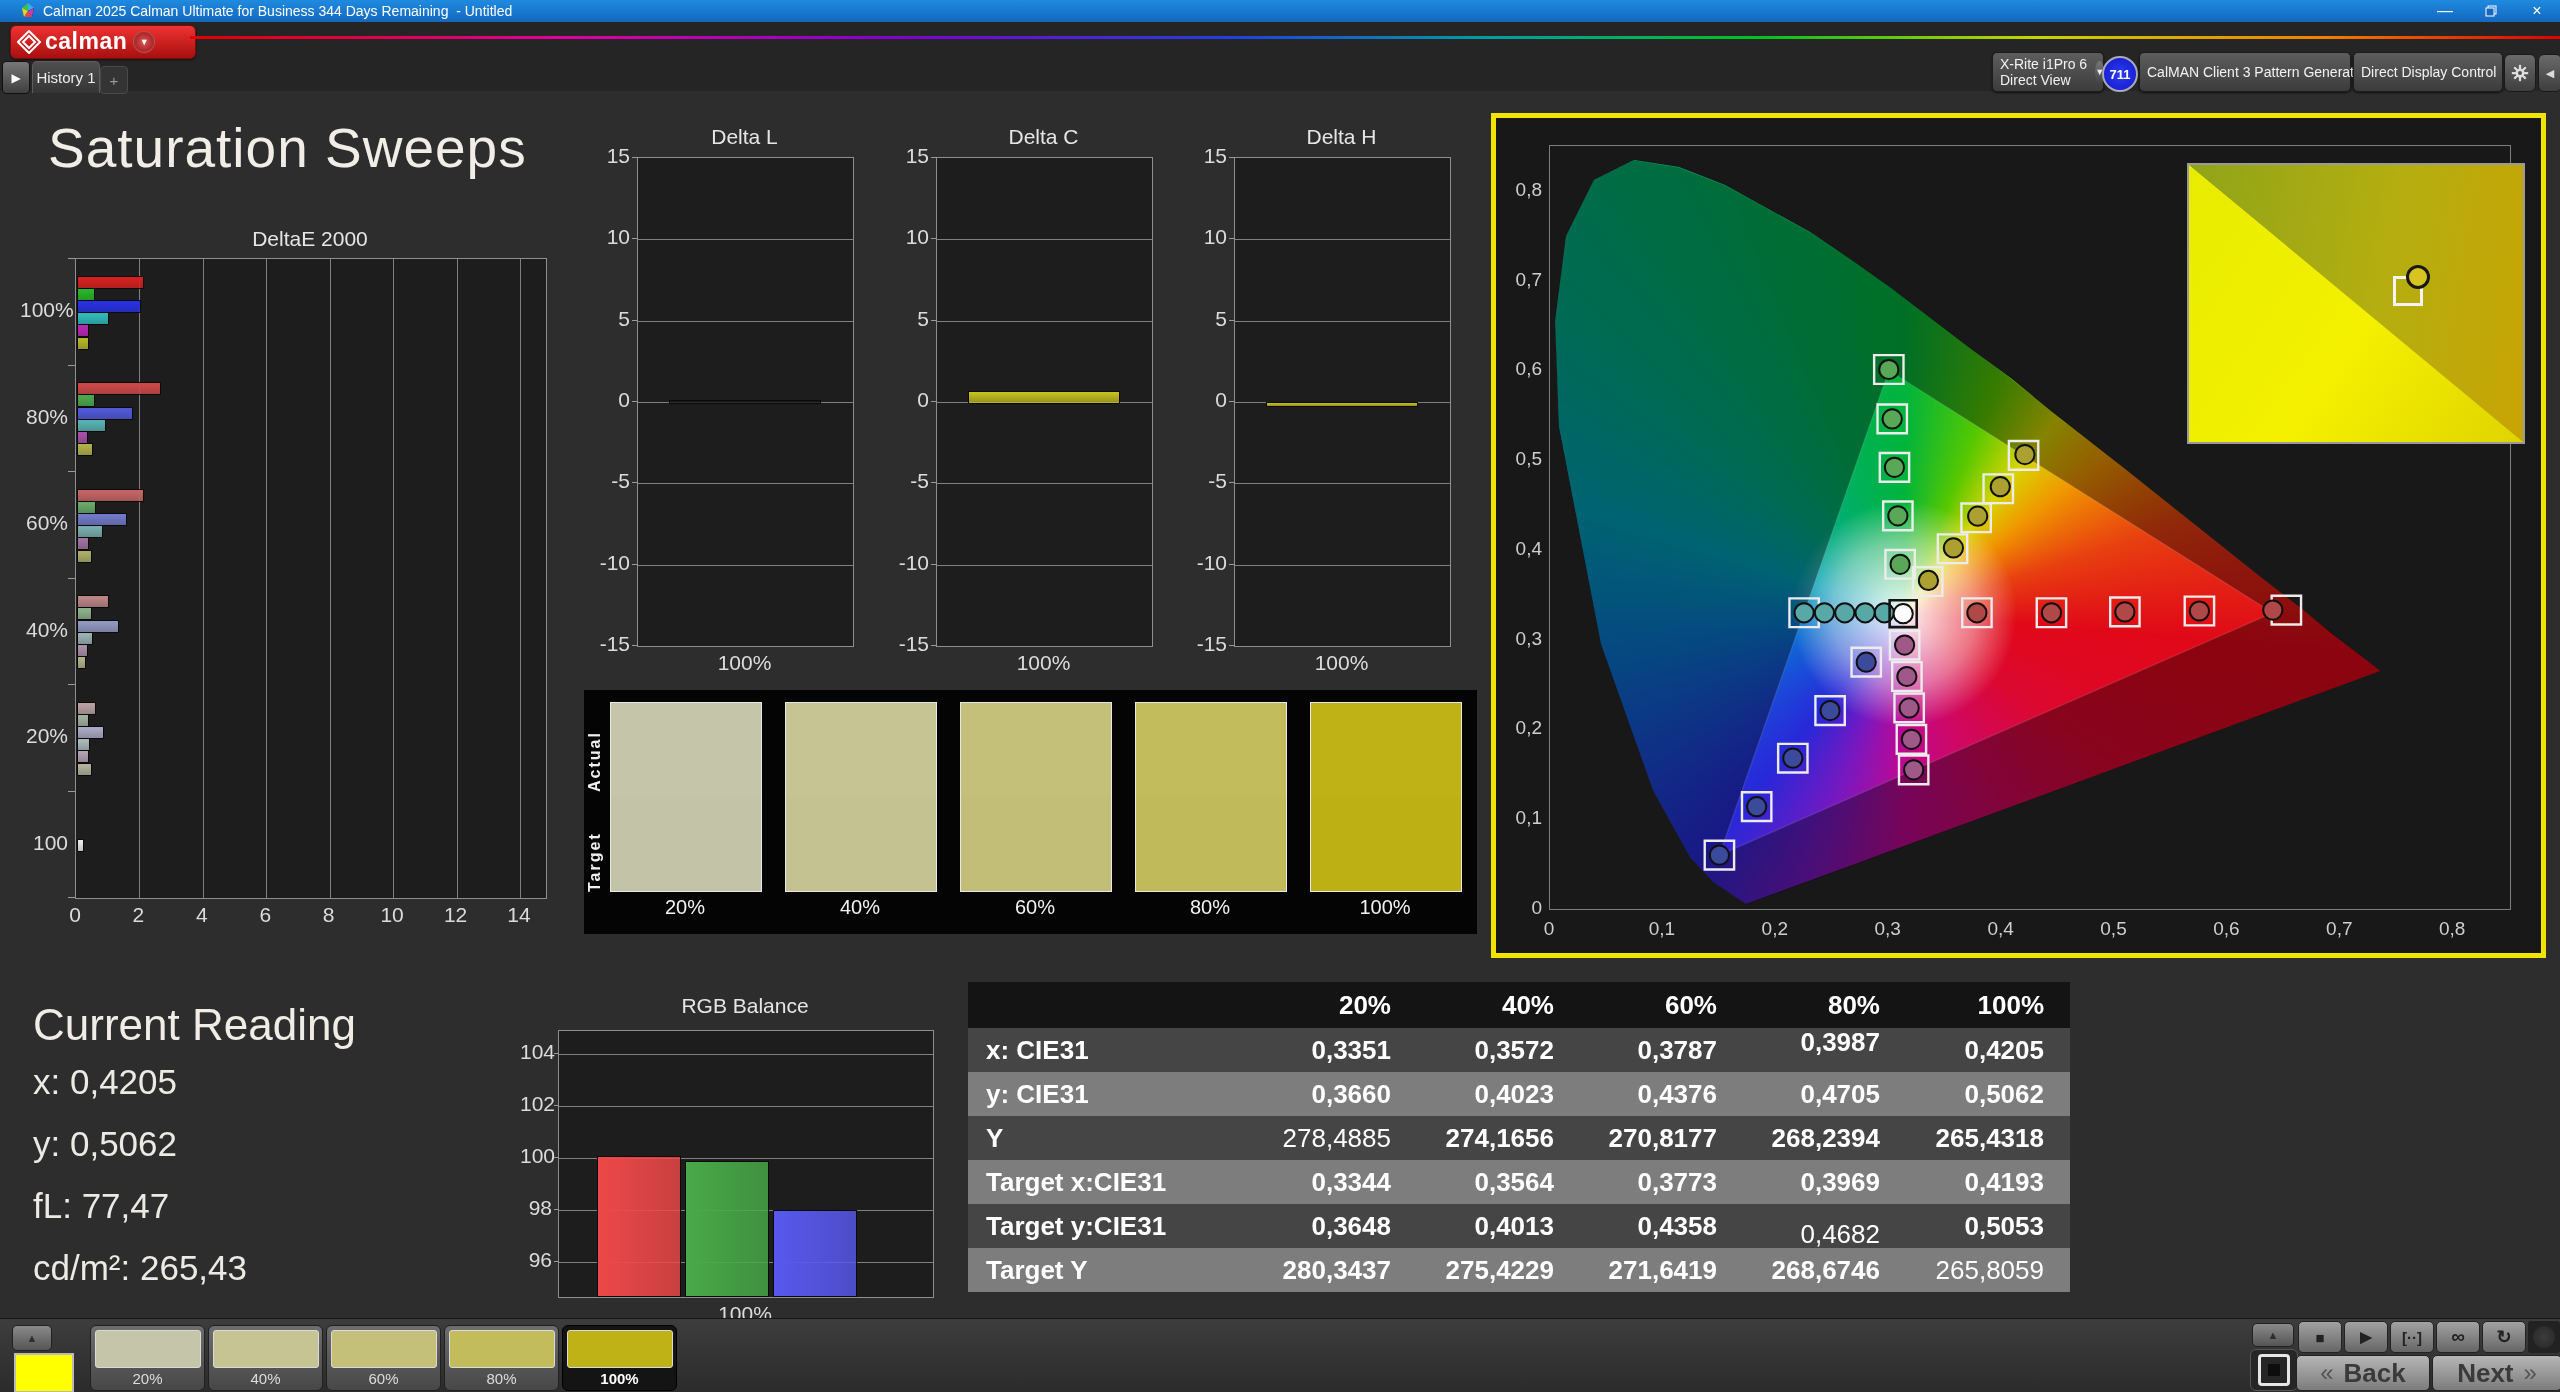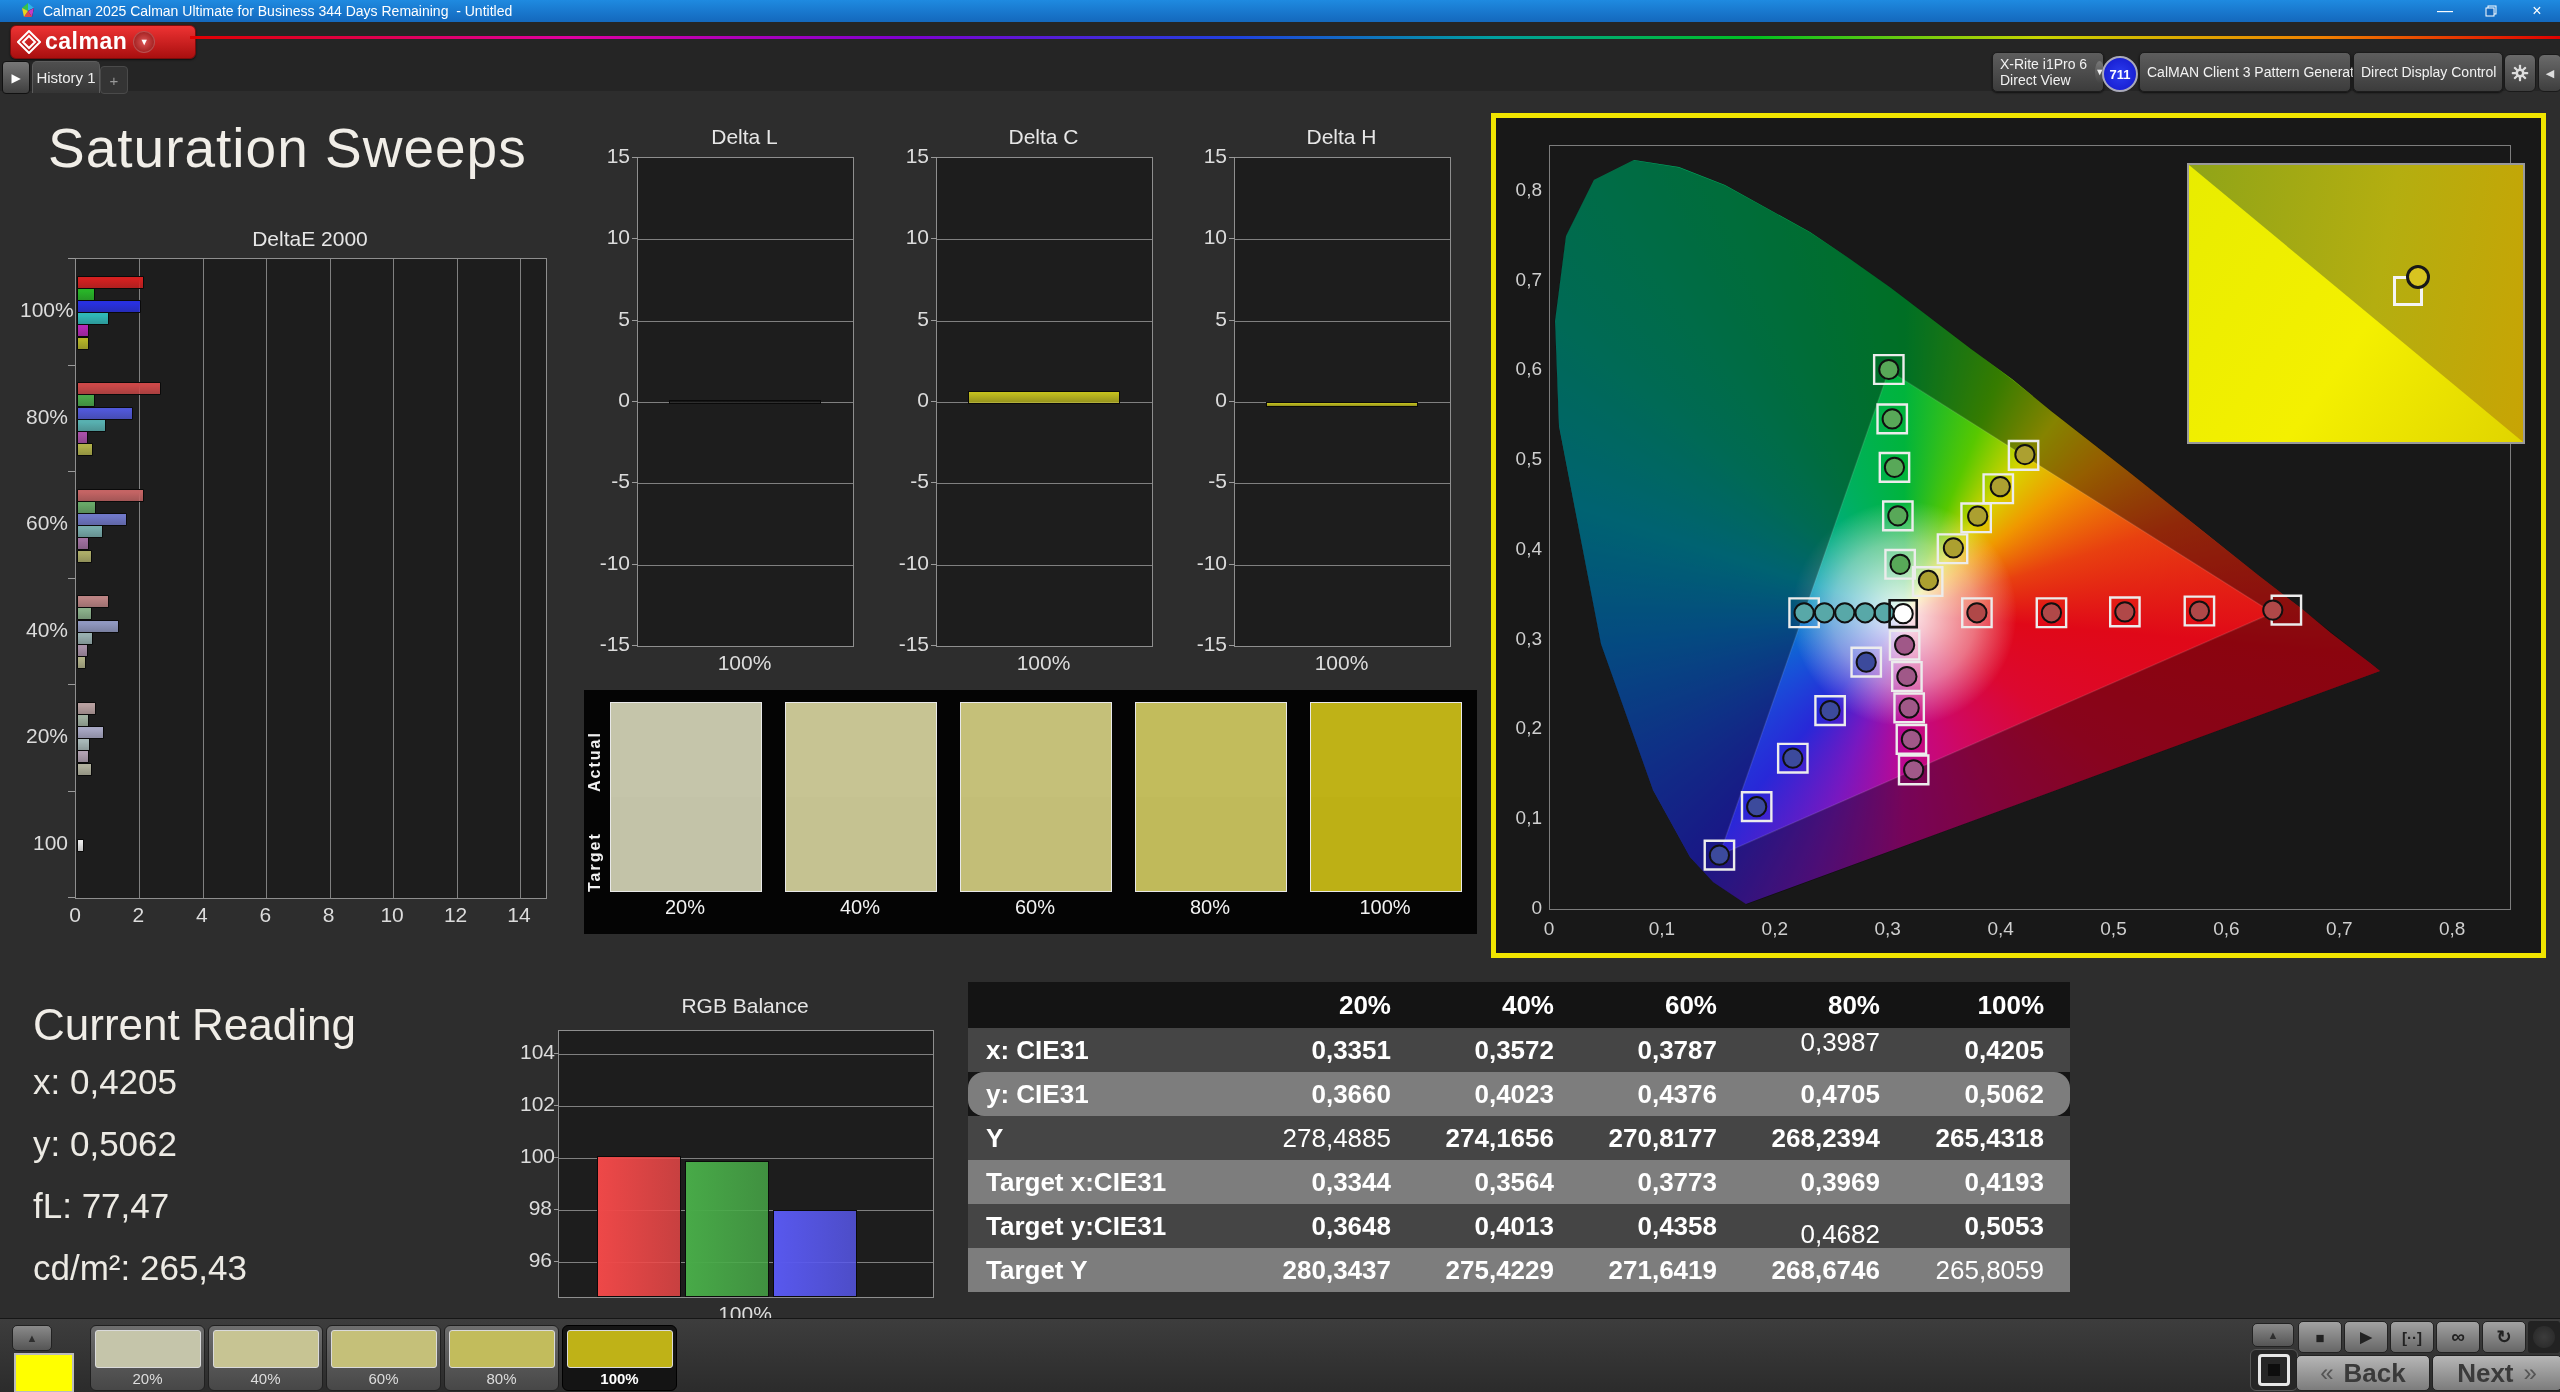--- a/index.html
+++ b/index.html
@@ -508,24 +508,24 @@
       <div class="tcell" style="width: 163px; height: 46px; font-weight: bold;">40%</div>
       <div class="tcell" style="width: 163px; height: 46px; font-weight: bold;">60%</div>
       <div class="tcell" style="width: 163px; height: 46px; font-weight: bold;">80%</div>
       <div class="tcell" style="width: 164px; height: 46px; font-weight: bold;">100%</div>
     </div>
     <div class="trow" style="top: 46px; height: 44px; background: rgb(69, 69, 69);">
       <div class="tcell tlabel" style="width: 286px; height: 44px;">x: CIE31</div>
       <div class="tcell" style="width: 163px; height: 44px; font-weight: 600;">0,3351</div>
       <div class="tcell" style="width: 163px; height: 44px; font-weight: 600;">0,3572</div>
       <div class="tcell" style="width: 163px; height: 44px; font-weight: 600;">0,3787</div>
-      <div class="tcell" style="width: 163px; height: 28px; font-weight: 400;">0,3987</div>
+      <div class="tcell" style="width: 163px; height: 28px; font-weight: 700;">0,3987</div>
       <div class="tcell" style="width: 164px; height: 44px; font-weight: 600;">0,4205</div>
     </div>
-    <div class="trow" style="top: 90px; height: 44px; background: rgb(125, 125, 125); border-radius: 16px;">
+    <div class="trow" style="top: 90px; height: 44px; background: rgb(125, 125, 125);">
       <div class="tcell tlabel" style="width: 286px; height: 44px;">y: CIE31</div>
       <div class="tcell" style="width: 163px; height: 44px; font-weight: 600;">0,3660</div>
       <div class="tcell" style="width: 163px; height: 44px; font-weight: 600;">0,4023</div>
       <div class="tcell" style="width: 163px; height: 44px; font-weight: 600;">0,4376</div>
       <div class="tcell" style="width: 163px; height: 44px; font-weight: 600;">0,4705</div>
       <div class="tcell" style="width: 164px; height: 44px; font-weight: 600;">0,5062</div>
     </div>
     <div class="trow" style="top: 134px; height: 44px; background: rgb(69, 69, 69);">
       <div class="tcell tlabel" style="width: 286px; height: 44px;">Y</div>
       <div class="tcell" style="width: 163px; height: 44px; font-weight: 400;">278,4885</div>

